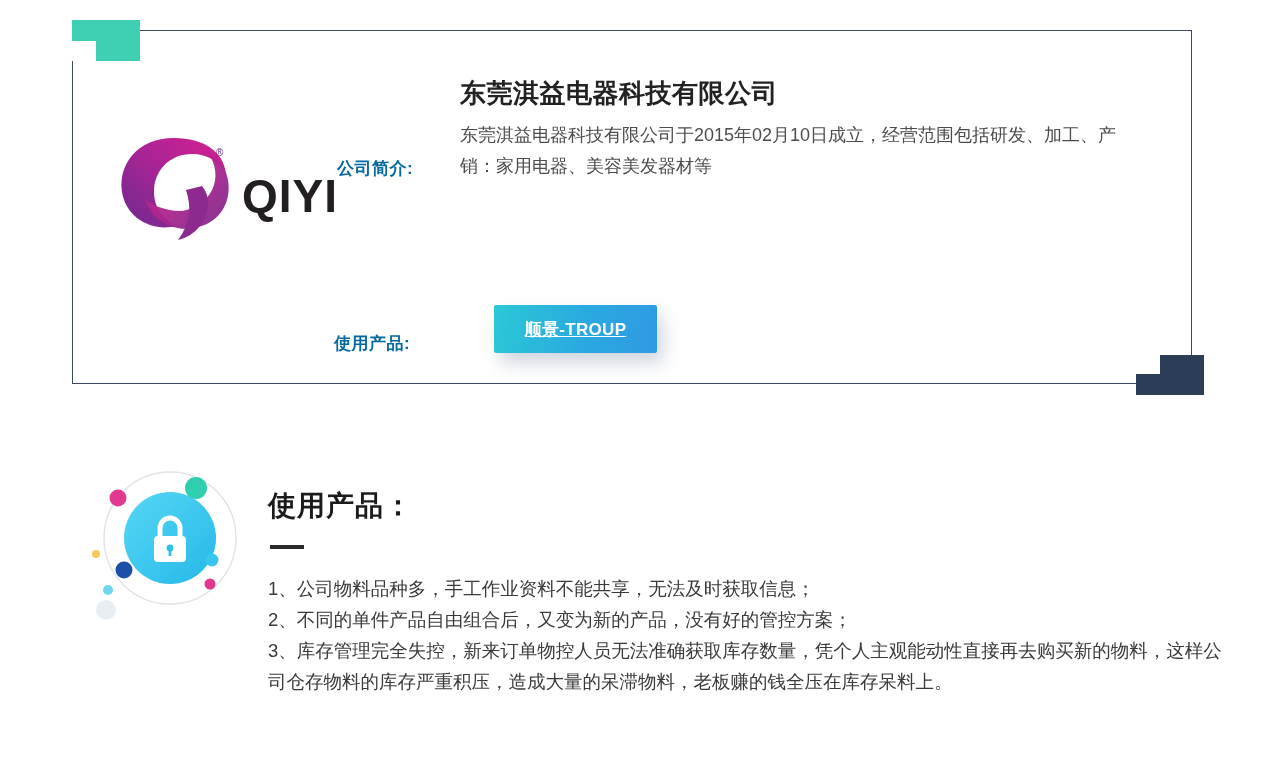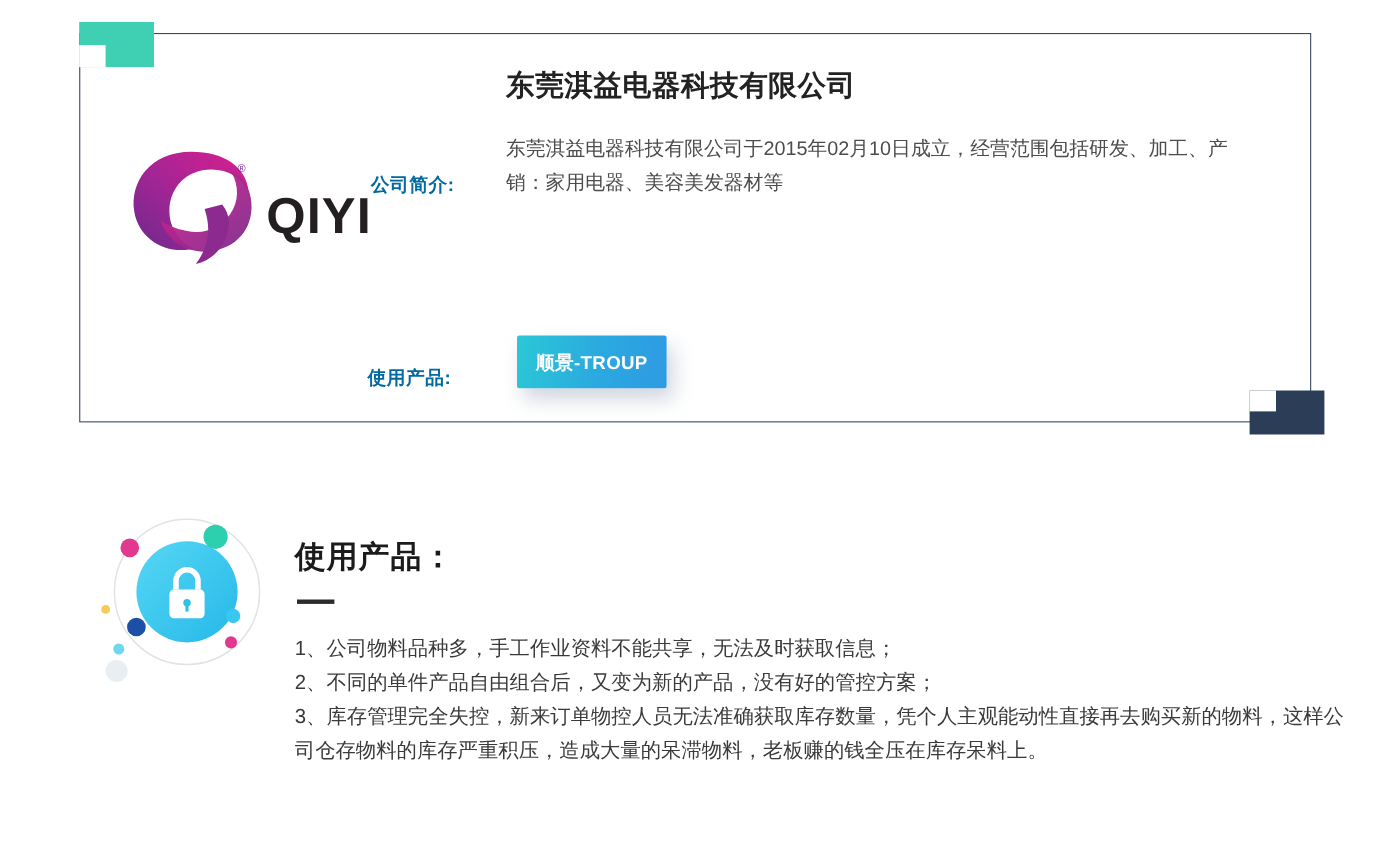--- a/index.html
+++ b/index.html
@@ -86,52 +86,53 @@
     font-weight: bold;
     color: #0369a1;
     letter-spacing: .5px;
   }
   .label-intro { left: 265px; top: 137px; }
   .label-product { left: 262px; top: 312px; }
 
   .company-title {
     position: absolute;
     left: 388px;
-    top: 40px;
+    top: 56px;
     font-size: 26px;
     font-weight: bold;
     color: #222;
     letter-spacing: .5px;
   }
   .company-desc {
     position: absolute;
     left: 388px;
     top: 100px;
     width: 660px;
     font-size: 18px;
     line-height: 31px;
     color: #4c4c4c;
   }
 
   .product-tag {
     position: absolute;
-    left: 398px;
+    left: 422px;
     top: 285px;
-    width: 136px;
+    width: 163px;
     height: 48px;
     border-radius: 2px;
     background: linear-gradient(100deg, #2bc8d6 0%, #2aa9e0 55%, #2f9ae3 100%);
     color: #fff;
     font-size: 17px;
     font-weight: bold;
     display: flex;
     align-items: center;
     justify-content: center;
     box-shadow: 6px 10px 18px rgba(150,165,185,.45);
     letter-spacing: .3px;
+    text-decoration: underline;
   }
 
   
   .trouble-icon {
     position: absolute;
     left: 78px;
     top: 462px;
     width: 178px;
     height: 170px;
   }

